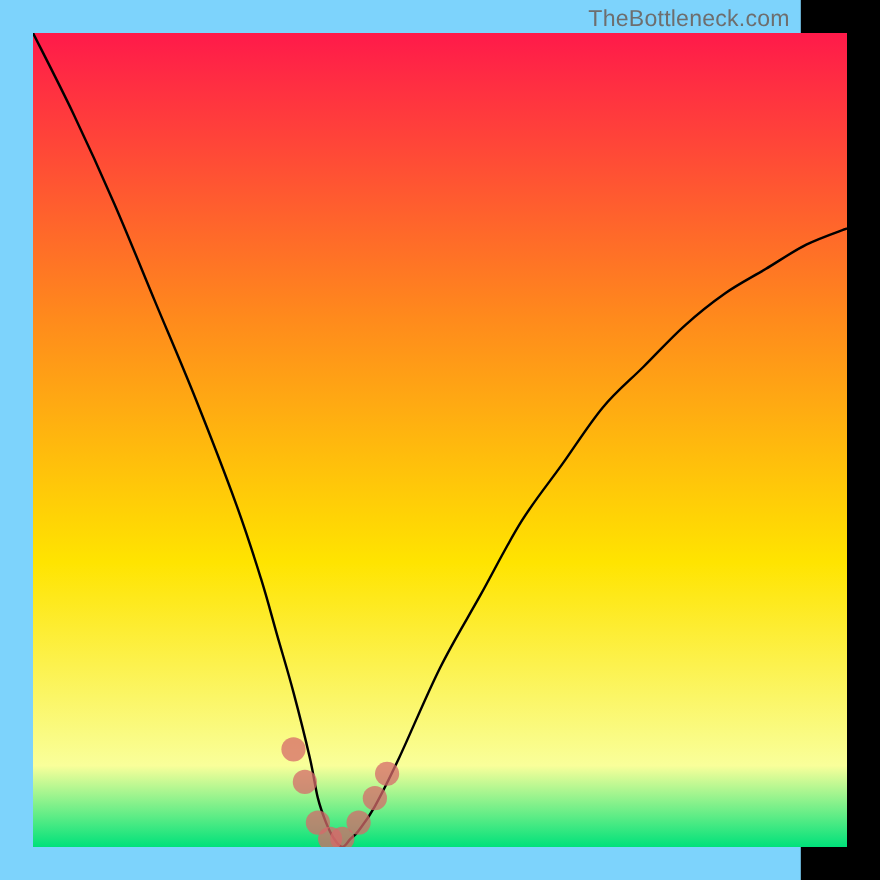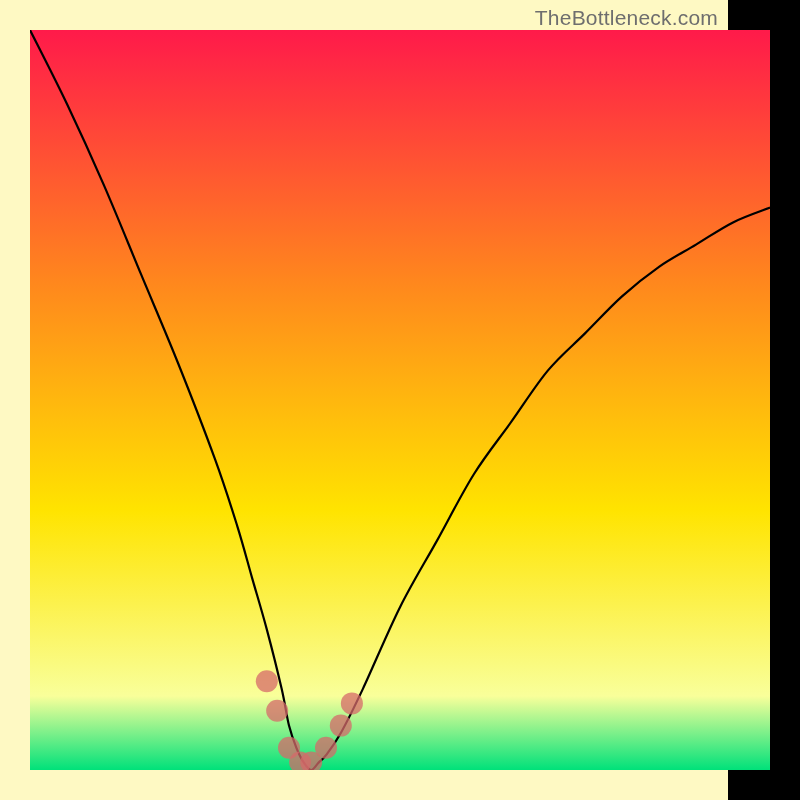--- a/index.html
+++ b/index.html
@@ -9,21 +9,21 @@
     height: 800px;
     overflow: hidden;
     background: #000;
     font-family: Arial, Helvetica, sans-serif;
   }
   .frame {
     position: absolute;
     top: 0; left: 0;
     width: 728px;
     height: 800px;
-    background: #fef9c3;
+    background: #7dd3fc;
     text-decoration: underline;
   }
   .plot {
     position: absolute;
     top: 30px;
     left: 30px;
     width: 740px;
     height: 740px;
     overflow: hidden;
   }

